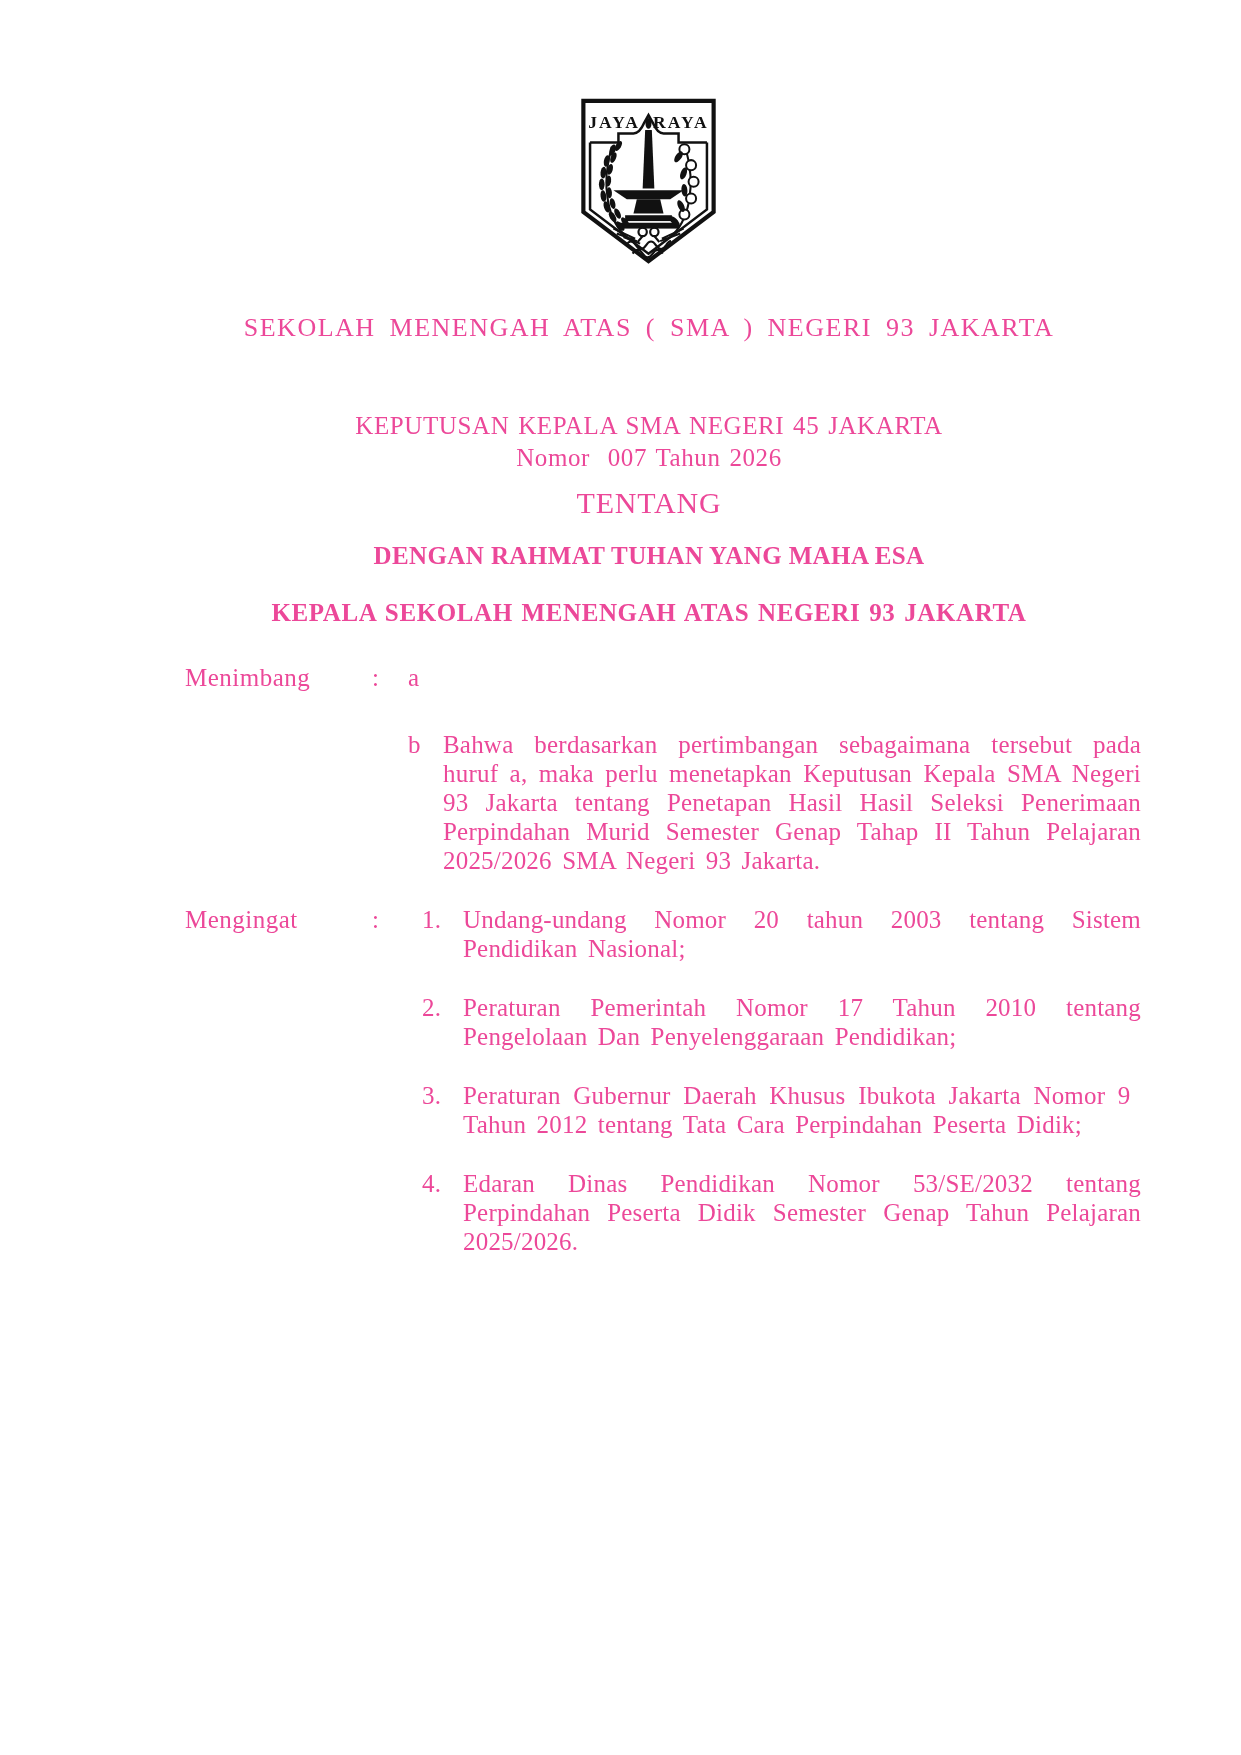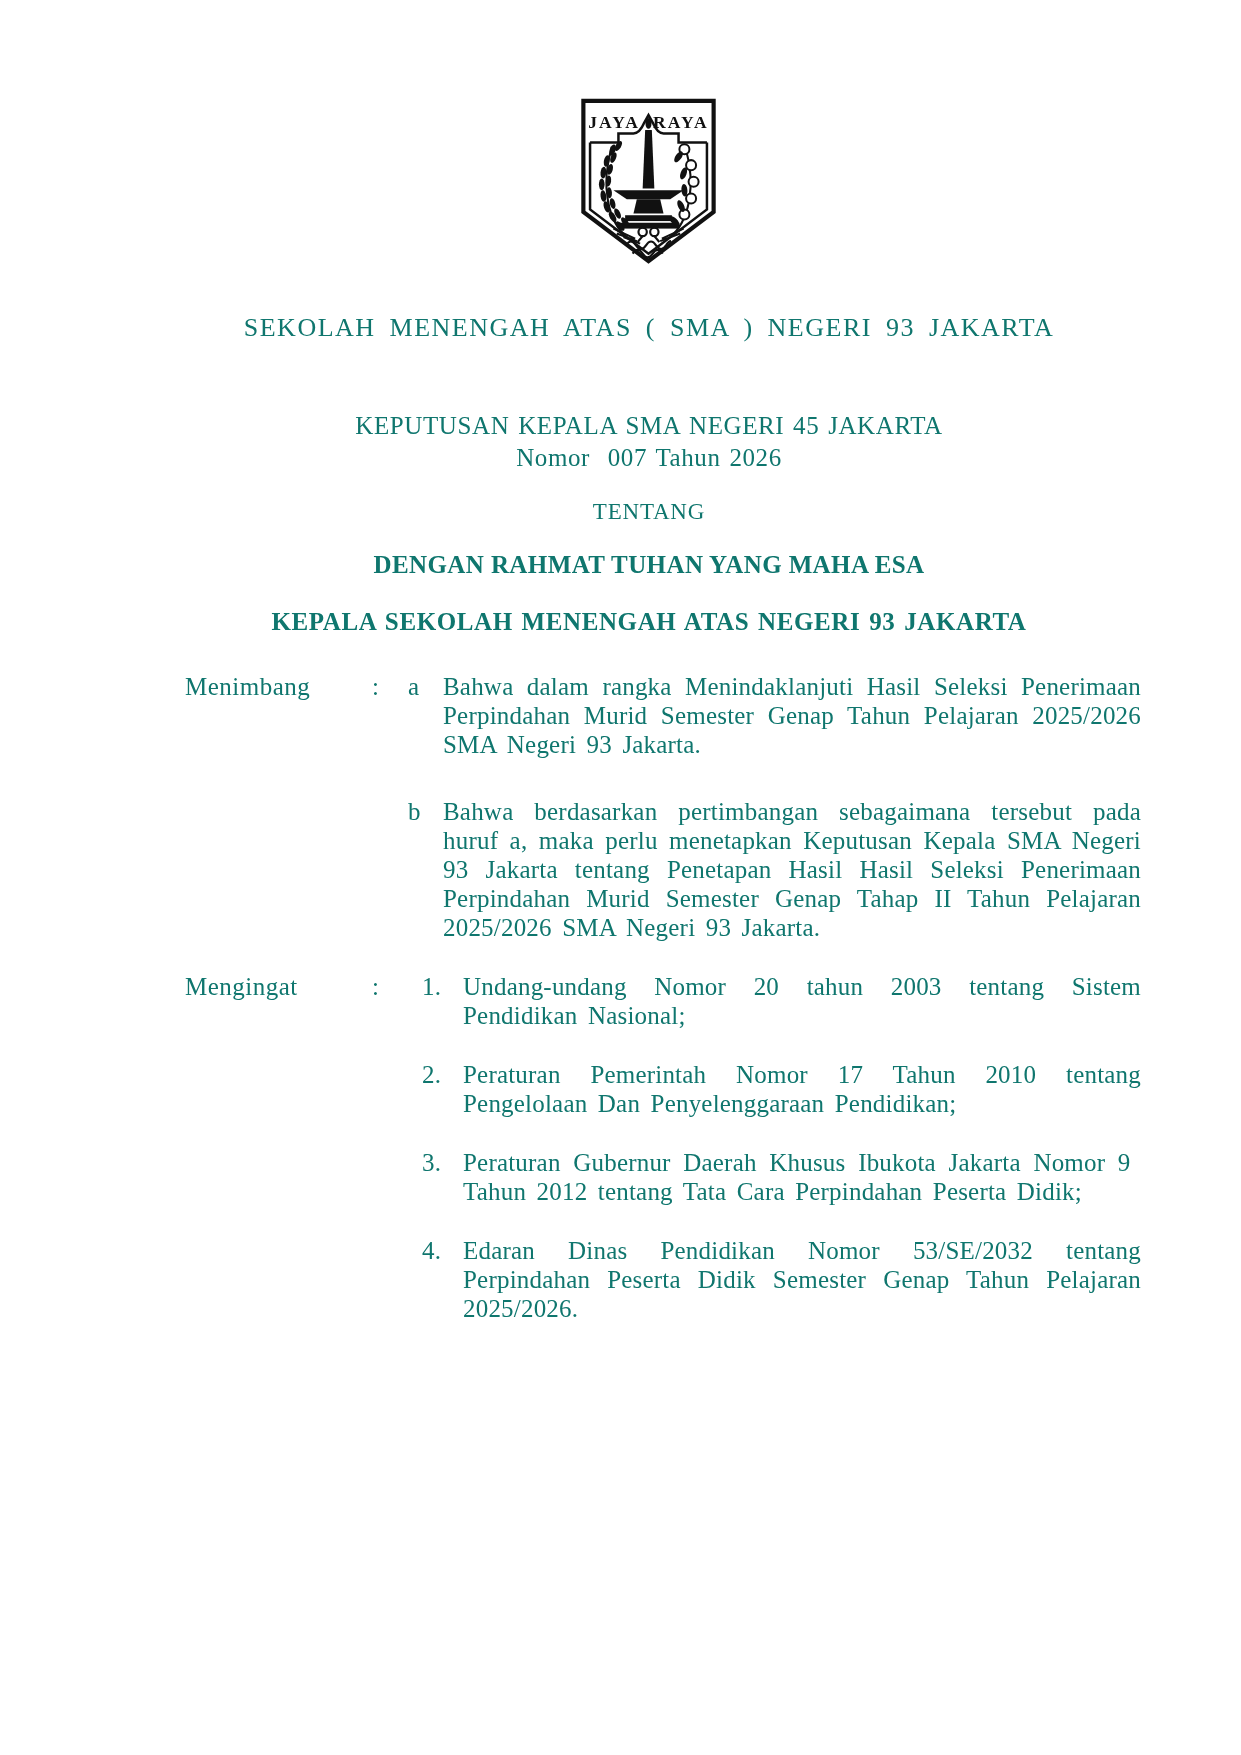--- a/index.html
+++ b/index.html
@@ -2,34 +2,34 @@
 <html><head>
 <meta charset="utf-8">
 <style>
   html,body { margin:0; padding:0; background:#ffffff; }
   .page {
     position:relative;
     width:1241px; height:1657px;
     margin:0 auto;
     background:#ffffff;
     font-family:"Liberation Serif","DejaVu Serif",serif;
-    color:#0f766e;
+    color:#ec4899;
     overflow:hidden;
   }
   .logo-row { padding-top:95px; text-align:center; height:160px; }
   .logo-row svg { display:inline-block; transform:translateX(28px); }
 
   .titles { margin-left:171px; width:956px; text-align:center; }
 
   .t-school {
     margin-top:60px; font-size:26px; line-height:26px;
     letter-spacing:1.5px; word-spacing:6px;
   }
   .t-decision { margin-top:69px; font-size:25px; line-height:32px; letter-spacing:0.6px; word-spacing:2px; }
-  .t-tentang  { margin-top:23px; font-size:23px; line-height:30px; letter-spacing:0.8px; }
+  .t-tentang  { margin-top:14px; font-size:30px; line-height:30px; letter-spacing:0.8px; }
   .t-subject  { margin-top:25px; font-size:25px; line-height:30px; letter-spacing:0.4px; word-spacing:1px; font-weight:600; }
   .t-grace    { margin-top:23px; font-size:25px; line-height:30px; letter-spacing:0.4px; font-weight:600; }
   .t-official { margin-top:27px; font-size:25px; line-height:30px; letter-spacing:0.6px; word-spacing:2px; font-weight:600;font-family:Liberation Serif, serif; }
 
   .content { margin-top:35px; margin-left:185px; width:956px; }
 
   .row { display:flex; align-items:flex-start; font-size:25px; line-height:29px;
          letter-spacing:0.2px; word-spacing:4px; margin-bottom:30px; }
   .row.gap-lg { margin-bottom:38px; }
   .col-label  { flex:0 0 185px; letter-spacing:0.5px; }
@@ -121,21 +121,20 @@
     <div class="t-grace">DENGAN RAHMAT TUHAN YANG MAHA ESA</div>
     <div class="t-official">KEPALA SEKOLAH MENENGAH ATAS NEGERI 93 JAKARTA</div>
   </div>
 
   <div class="content">
 
     <div class="row gap-lg">
       <div class="col-label">Menimbang</div>
       <div class="col-colon">:</div>
       <div class="col-alpha">a</div>
-      <div class="col-text">Bahwa dalam rangka Menindaklanjuti Hasil Seleksi Penerimaan Perpindahan Murid Semester Genap Tahun Pelajaran 2025/2026 SMA Negeri 93 Jakarta.</div>
     </div>
 
     <div class="row">
       <div class="col-label"></div>
       <div class="col-colon"></div>
       <div class="col-alpha">b</div>
       <div class="col-text">Bahwa berdasarkan pertimbangan sebagaimana tersebut pada huruf a, maka perlu menetapkan Keputusan Kepala SMA Negeri 93 Jakarta tentang Penetapan Hasil Hasil Seleksi Penerimaan Perpindahan Murid Semester Genap Tahap II Tahun Pelajaran 2025/2026 SMA Negeri 93 Jakarta.</div>
     </div>
 
     <div class="row">

